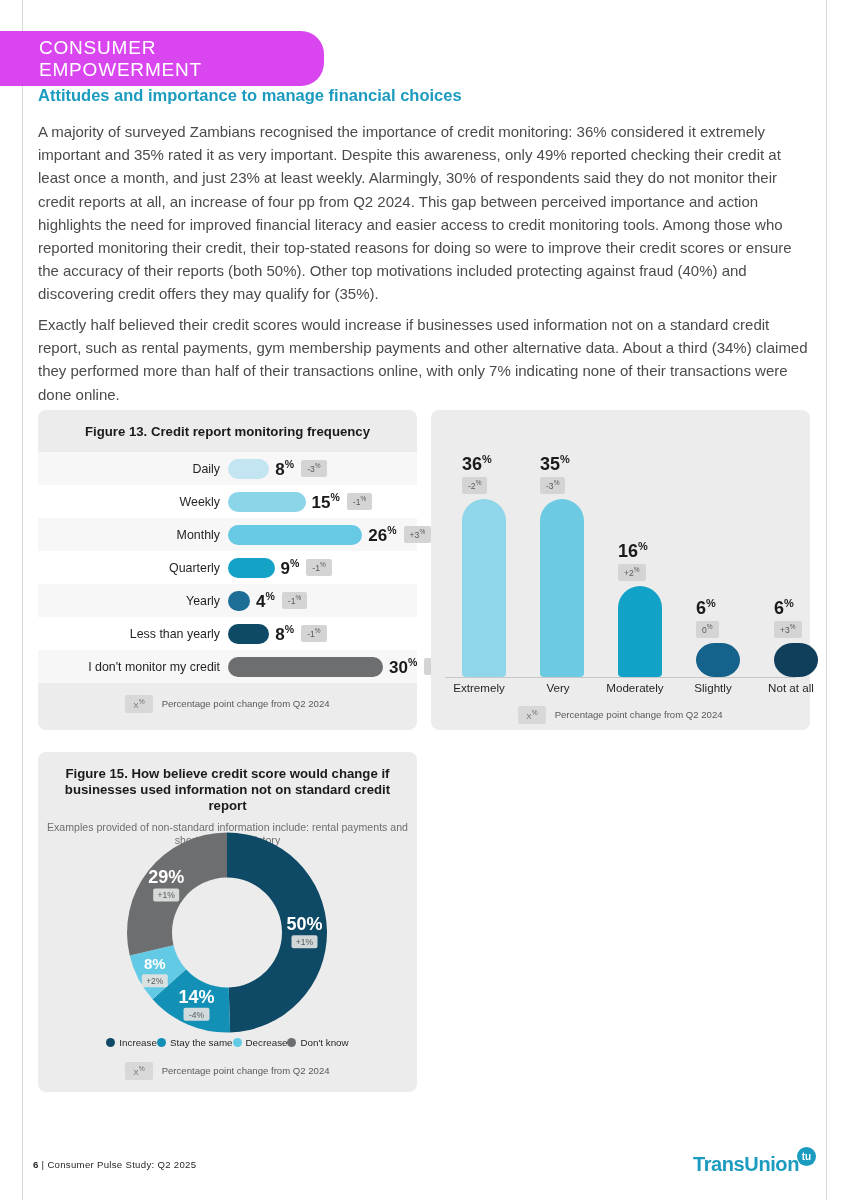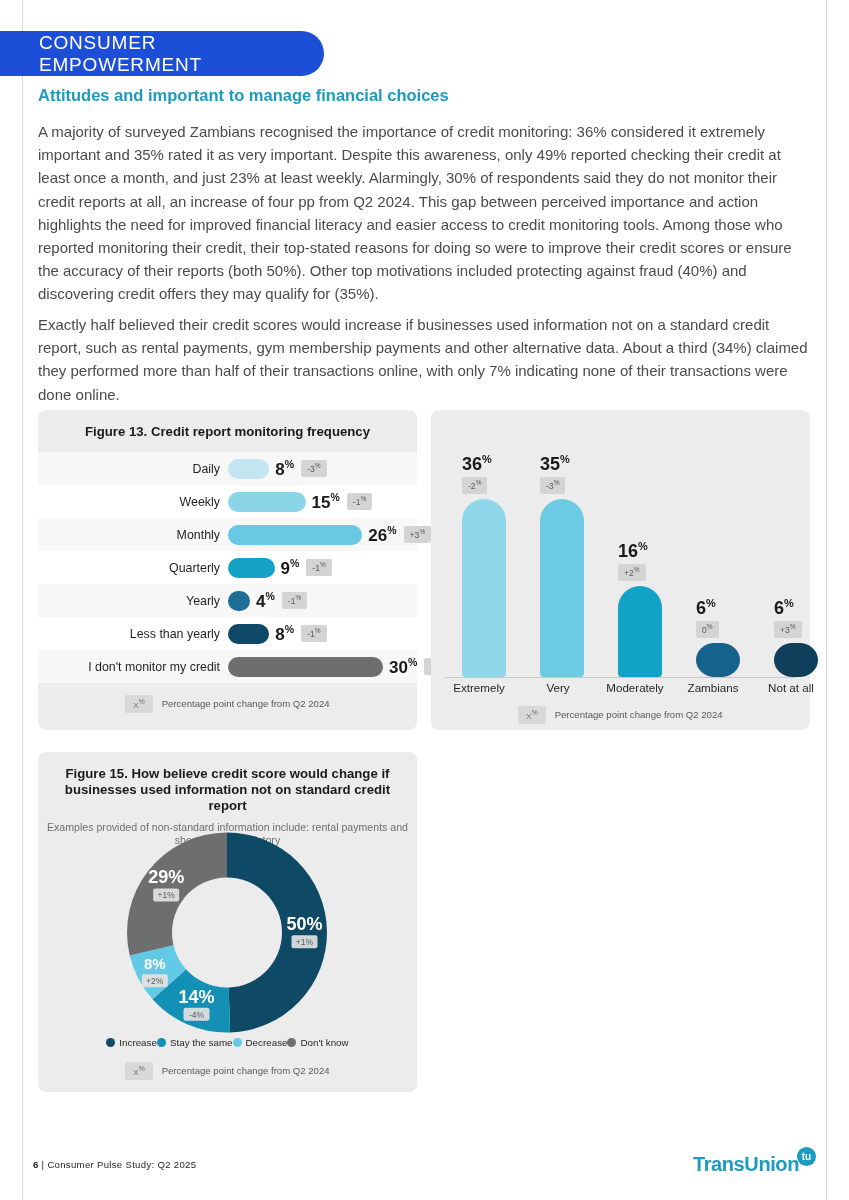--- a/index.html
+++ b/index.html
@@ -17,22 +17,22 @@
     background: #d9d9d9;
   }
   .page-border-right {
     position: absolute; right: 22px; top: 0; width: 1px; height: 1200px;
     background: #d9d9d9;
   }
 
   
   .header-pill {
     position: absolute; left: 0; top: 31px;
-    height: 45px; width: 324px;
-    background: #1d4ed8;
+    height: 55px; width: 324px;
+    background: #d946ef;
     border-top-right-radius: 23px;
     border-bottom-right-radius: 23px;
     display: flex; align-items: center;
   }
   .header-pill-text {
     color: #ffffff;
     font-size: 19px;
     letter-spacing: 0.8px;
     font-weight: 400;
     padding-left: 39px;
@@ -190,21 +190,21 @@
 
 <div class="page">
 
   <div class="page-border-left"></div>
   <div class="page-border-right"></div>
 
   <div class="header-pill">
     <span class="header-pill-text">CONSUMER EMPOWERMENT</span>
   </div>
 
-  <div class="subheading">Attitudes and important to manage financial choices</div>
+  <div class="subheading">Attitudes and importance to manage financial choices</div>
 
   <div class="bodytext" id="para1">A majority of surveyed Zambians recognised the importance of credit monitoring: 36% considered it extremely important and 35% rated it as very important. Despite this awareness, only 49% reported checking their credit at least once a month, and just 23% at least weekly. Alarmingly, 30% of respondents said they do not monitor their credit reports at all, an increase of four pp from Q2 2024. This gap between perceived importance and action highlights the need for improved financial literacy and easier access to credit monitoring tools. Among those who reported monitoring their credit, their top-stated reasons for doing so were to improve their credit scores or ensure the accuracy of their reports (both 50%). Other top motivations included protecting against fraud (40%) and discovering credit offers they may qualify for (35%).</div>
   <div class="bodytext" id="para2">Exactly half believed their credit scores would increase if businesses used information not on a standard credit report, such as rental payments, gym membership payments and other alternative data. About a third (34%) claimed they performed more than half of their transactions online, with only 7% indicating none of their transactions were done online.</div>
 
   <div class="card" id="fig13">
     <div class="fig-title">Figure 13. Credit report monitoring frequency</div>
     <div class="hbar-rows" id="fig13-rows">
         <div class="hbar-row alt">
           <div class="hbar-label">Daily</div>
           <div class="hbar-track">
@@ -295,21 +295,21 @@
             <div class="vcol-val">6<sup>%</sup></div>
             <div class="vcol-chip">+3<sup>%</sup></div>
             <div class="vbar short" style="height: 34.05px; background: rgb(16, 63, 92);"></div>
           </div>
         </div>
       <div class="vaxis"></div>
       <div class="vlabels" id="fig14-labels">
           <div class="vlabel" style="left: -5px;">Extremely</div>
           <div class="vlabel" style="left: 74px;">Very</div>
           <div class="vlabel" style="left: 151px;">Moderately</div>
-          <div class="vlabel" style="left: 229px;">Zambians</div>
+          <div class="vlabel" style="left: 229px;">Slightly</div>
           <div class="vlabel" style="left: 307px;">Not at all</div>
         </div>
       <div class="footnote" style="position:absolute;left:0;right:0;top:296px;">
         <span class="footnote-chip">X<sup>%</sup></span>
         <span>Percentage point change from Q2 2024</span>
       </div>
     </div>
   </div>
 
   <div class="card" id="fig15">

